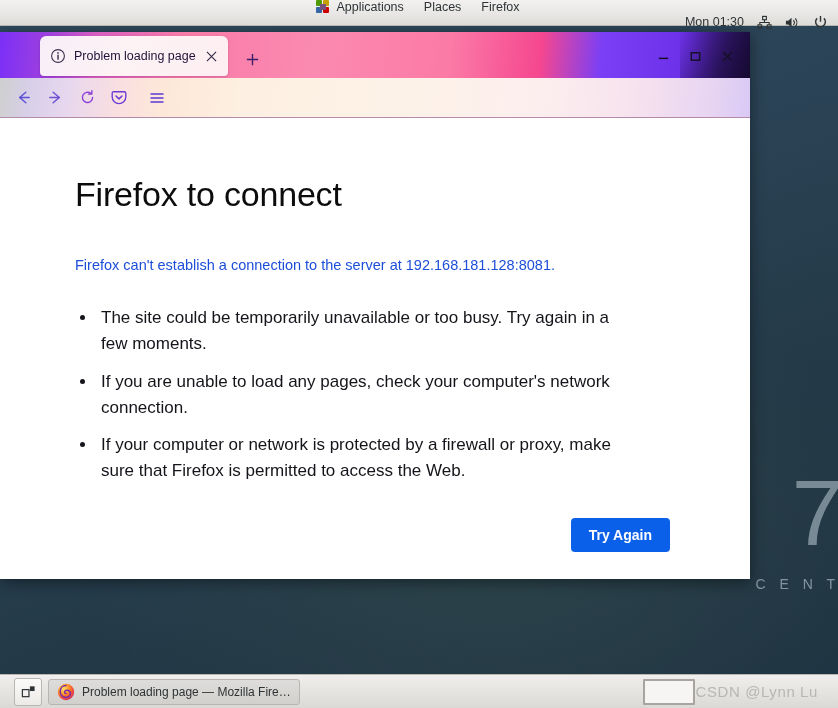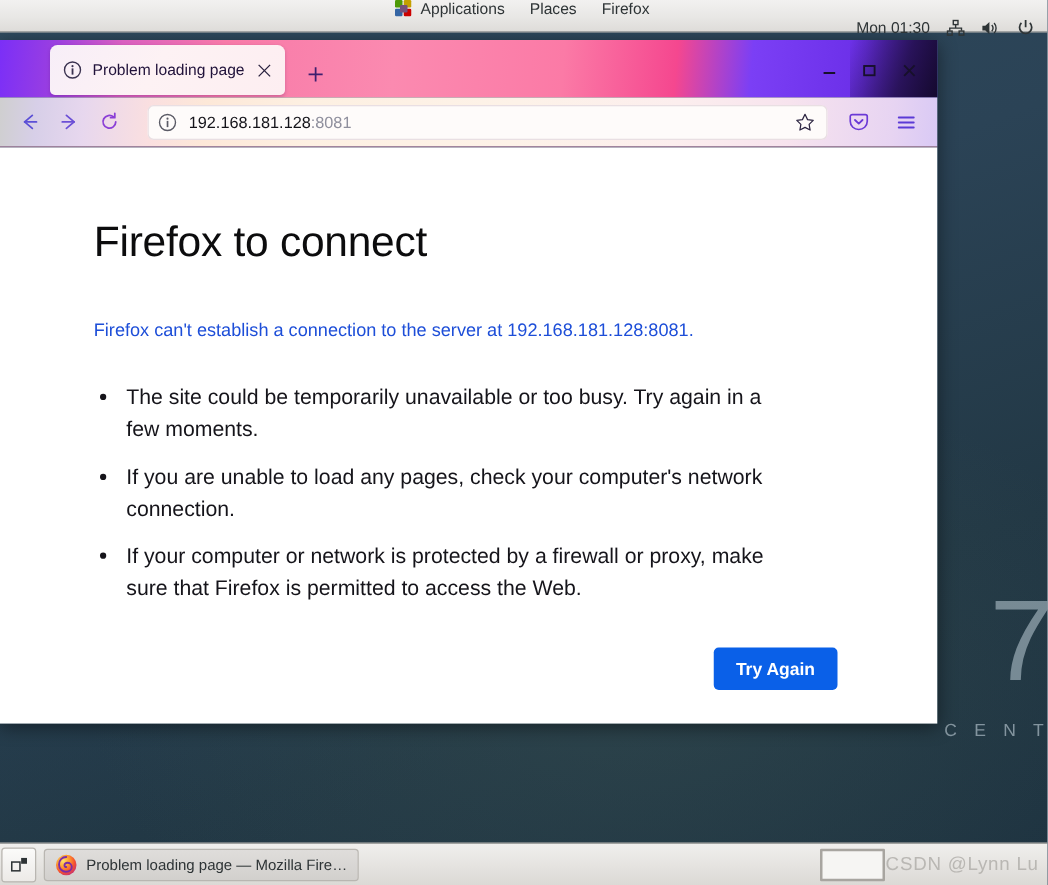--- a/index.html
+++ b/index.html
@@ -252,21 +252,21 @@
   }
 
   
   .taskbar {
     position: absolute; left: 0; bottom: 0;
     width: 838px; height: 34px;
     background: linear-gradient(180deg, #f0efed 0%, #e6e4e1 50%, #dbd9d5 100%);
     border-top: 1px solid #b9b6b1;
     display: flex; align-items: center;
     box-sizing: border-box;
-    padding: 0 1px;
+    padding: 0 14px;
     z-index: 50;
   }
   .tb-showdesktop {
     width: 26px; height: 26px;
     background: linear-gradient(180deg,#fbfbfa,#eceae7);
     border: 1px solid #b9b6b1;
     border-radius: 3px;
     display:flex; align-items:center; justify-content:center;
     margin-right: 6px;
   }
@@ -422,35 +422,20 @@
       </svg>
     </div>
 
     <div class="nav-btn">
       <svg width="17" height="17" viewBox="0 0 18 18">
         <path d="M14.4 9 A5.4 5.4 0 1 1 12.6 4.9" fill="none" stroke="#8b3fd6" stroke-width="1.5" stroke-linecap="round"></path>
         <path d="M13.6 1.8 V5.4 H10" fill="none" stroke="#8b3fd6" stroke-width="1.5" stroke-linecap="round" stroke-linejoin="round"></path>
       </svg>
     </div>
 
-    <div class="urlbar">
-      <span class="url-info">
-        <svg width="16" height="16" viewBox="0 0 16 16">
-          <circle cx="8" cy="8" r="6.4" fill="none" stroke="#5b5b66" stroke-width="1.1"></circle>
-          <circle cx="8" cy="4.9" r="0.85" fill="#5b5b66"></circle>
-          <rect x="7.35" y="6.7" width="1.35" height="5" fill="#5b5b66"></rect>
-        </svg>
-      </span>
-      <span class="url-text"><span>192.168.181.128</span><span class="port">:8081</span></span>
-      <span class="url-star">
-        <svg width="16" height="16" viewBox="0 0 18 18">
-          <path d="M9 1.6 L11.3 6.4 L16.4 7.1 L12.7 10.7 L13.6 15.8 L9 13.4 L4.4 15.8 L5.3 10.7 L1.6 7.1 L6.7 6.4 Z" fill="none" stroke="#2b2340" stroke-width="1.1" stroke-linejoin="round"></path>
-        </svg>
-      </span>
-    </div>
 
     <div class="nav-right">
       <div class="nav-btn">
         <svg width="18" height="18" viewBox="0 0 18 18">
           <path d="M2.2 4.2 C2.2 3.3 2.9 2.7 3.8 2.7 H14.2 C15.1 2.7 15.8 3.3 15.8 4.2 V8 C15.8 12 12.6 14.6 9 14.6 C5.4 14.6 2.2 12 2.2 8 Z" fill="none" stroke="#6b3ad6" stroke-width="1.35" stroke-linejoin="round"></path>
           <path d="M6 7 L9 9.9 L12 7" fill="none" stroke="#6b3ad6" stroke-width="1.5" stroke-linecap="round" stroke-linejoin="round"></path>
         </svg>
       </div>
       <div class="nav-btn">
         <svg width="18" height="18" viewBox="0 0 18 18">

